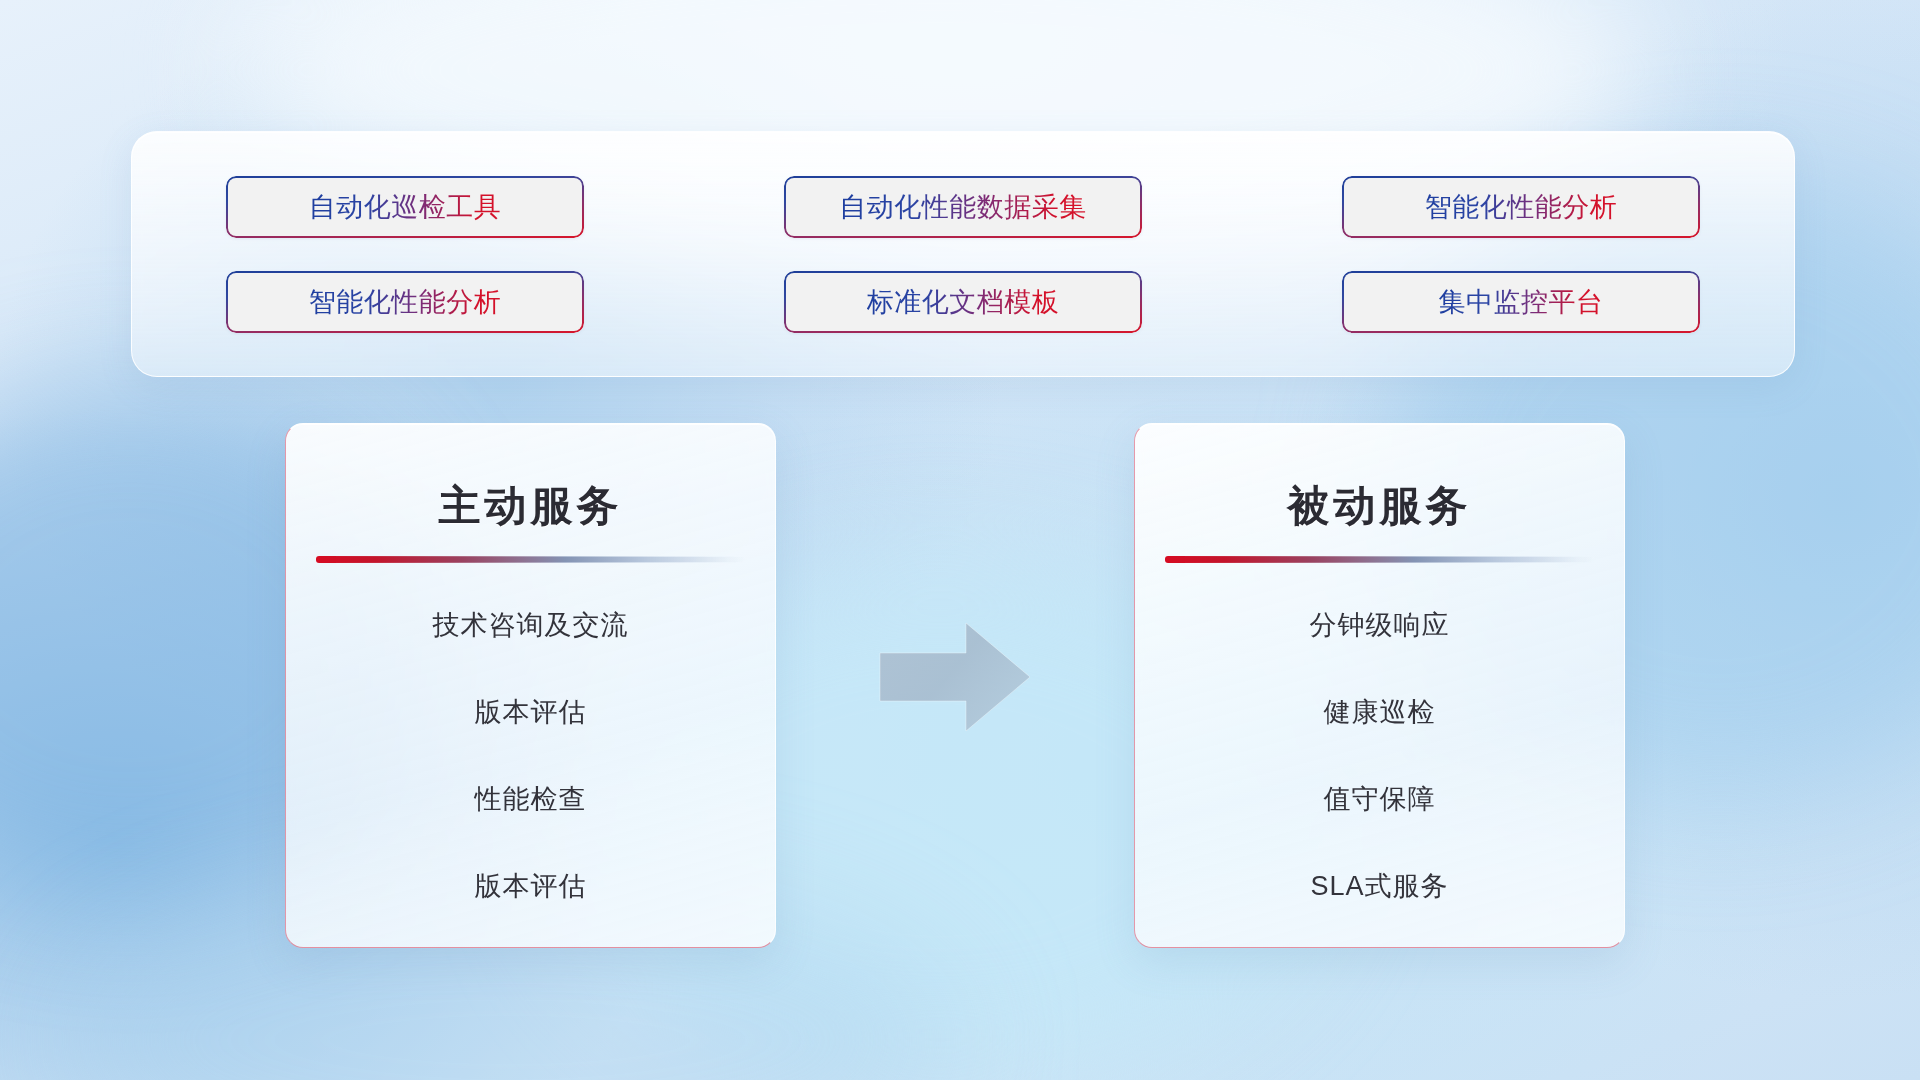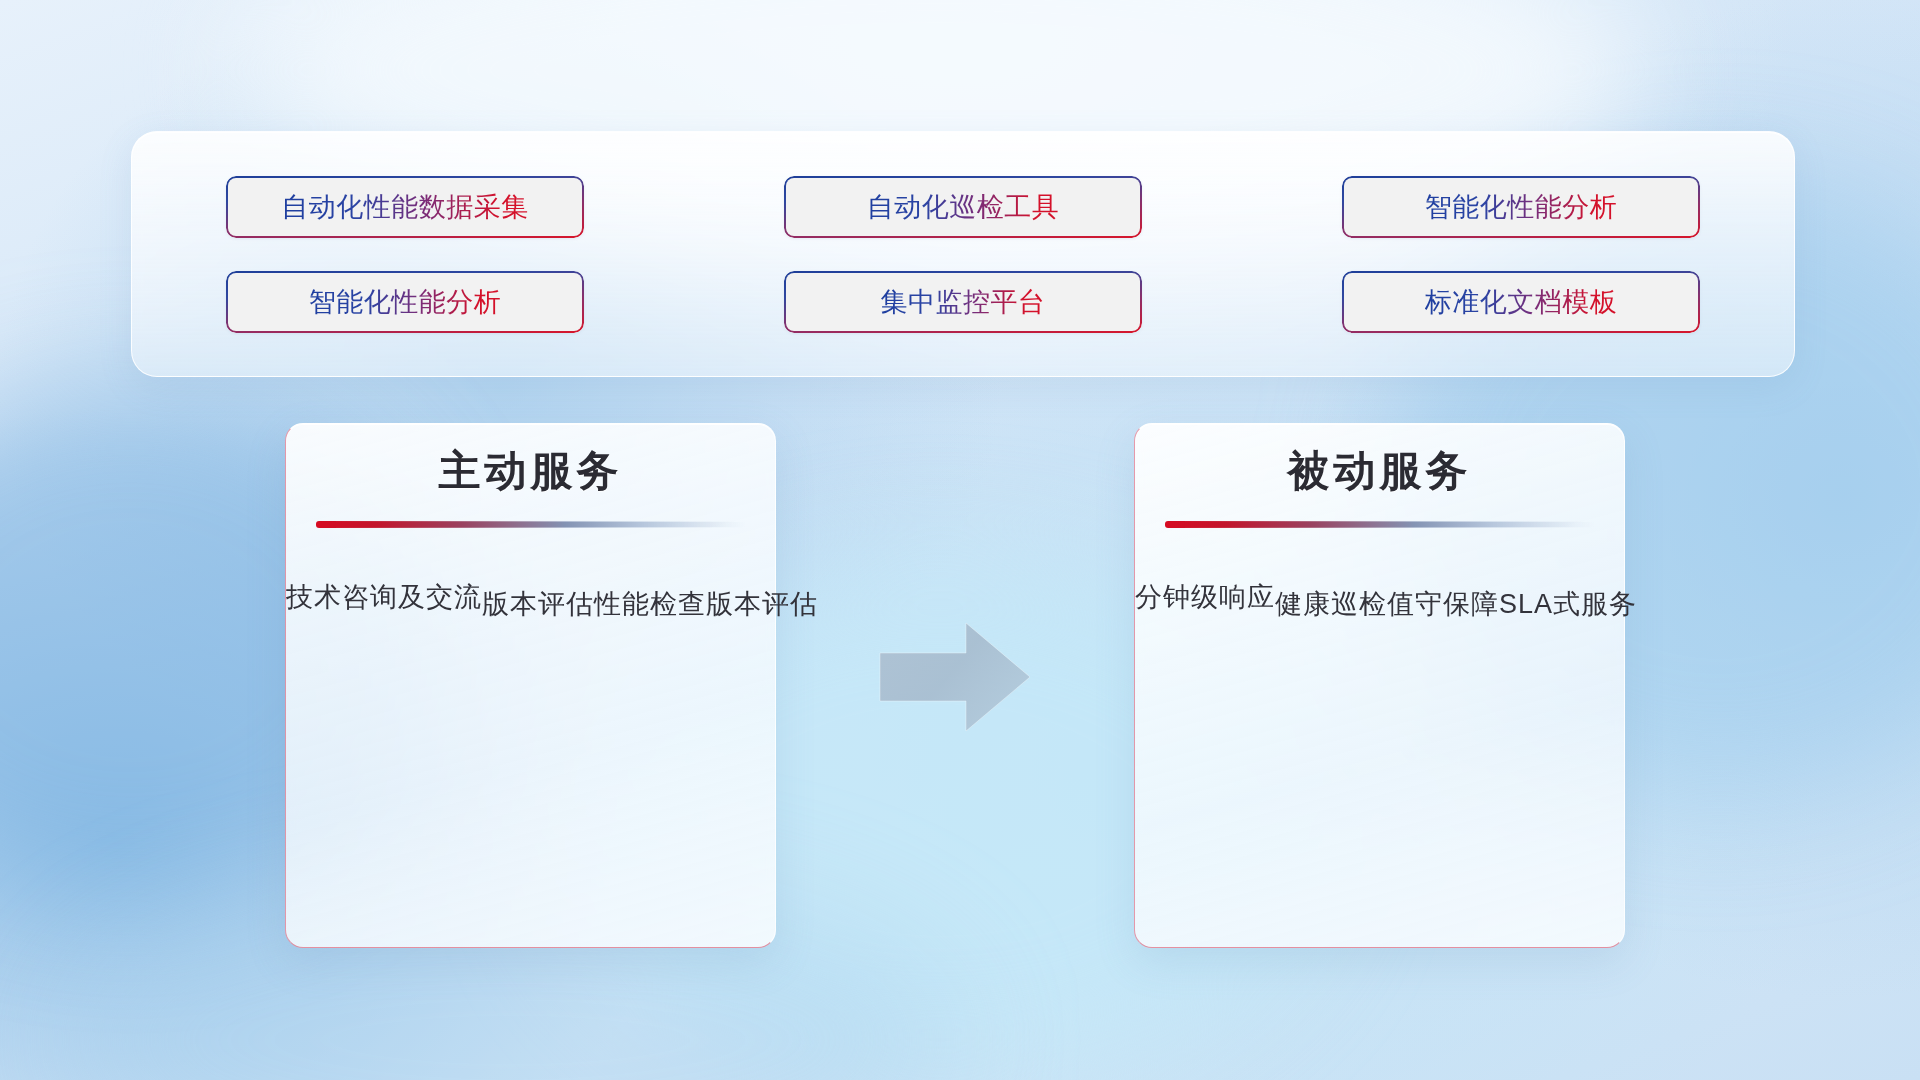--- a/index.html
+++ b/index.html
@@ -115,21 +115,21 @@
     box-sizing: border-box;
     backdrop-filter: blur(4px);
     display: flex;
     flex-direction: column;
     align-items: center;
   }
   #card-proactive { left: 285px; }
   #card-reactive  { left: 1134px; }
 
   .card-title {
-    margin-top: 19px;
+    margin-top: 54px;
     font-size: 42px;
     font-weight: bold;
     color: #2b2b33;
     letter-spacing: 4px;
     text-shadow: 0 1px 1px rgba(255,255,255,0.9);
     text-align: center;
   }
 
   .card-divider {
     margin-top: 22px;
@@ -137,22 +137,23 @@
     height: 7px;
     border-radius: 3px;
     background: linear-gradient(90deg, #d60b22 0%, #c3152c 14%, #9a4260 34%, #8494b4 58%, #b6c6dc 76%, rgba(214,225,238,0.25) 96%, rgba(214,225,238,0) 100%);
     clip-path: polygon(0 0, 100% 10%, 100% 90%, 0 100%);
   }
 
   .card-list {
     margin-top: 34px;
     width: 100%;
     display: flex;
-    flex-direction: row;
+    flex-direction: column;
     align-items: center;
+    gap: 16px;
   }
   .card-item {
     font-size: 27px;
     color: #33333b;
     letter-spacing: 1px;
     line-height: 1;
     padding: 15px 0;
     white-space: nowrap;
   }
   .card-item + .card-item { margin-top: 14px; }
@@ -176,39 +177,39 @@
   <div class="blob blob-a"></div>
   <div class="blob blob-b"></div>
   <div class="blob blob-c"></div>
   <div class="blob blob-d"></div>
   <div class="blob blob-e"></div>
 
   <div id="top-panel">
 
     <div class="pill-row">
       <div class="pill">
+        <span class="pill-label">自动化巡检工具</span>
+      </div>
+      <div class="pill">
         <span class="pill-label">自动化性能数据采集</span>
       </div>
       <div class="pill">
-        <span class="pill-label">自动化巡检工具</span>
-      </div>
-      <div class="pill">
         <span class="pill-label">智能化性能分析</span>
       </div>
     </div>
 
     <div class="pill-row">
       <div class="pill">
         <span class="pill-label">智能化性能分析</span>
       </div>
       <div class="pill">
+        <span class="pill-label">标准化文档模板</span>
+      </div>
+      <div class="pill">
         <span class="pill-label">集中监控平台</span>
-      </div>
-      <div class="pill">
-        <span class="pill-label">标准化文档模板</span>
       </div>
     </div>
 
   </div>
 
   <div id="card-proactive" class="card">
     <div class="card-title">主动服务</div>
     <div class="card-divider"></div>
     <div class="card-list">
       <div class="card-item">技术咨询及交流</div>

